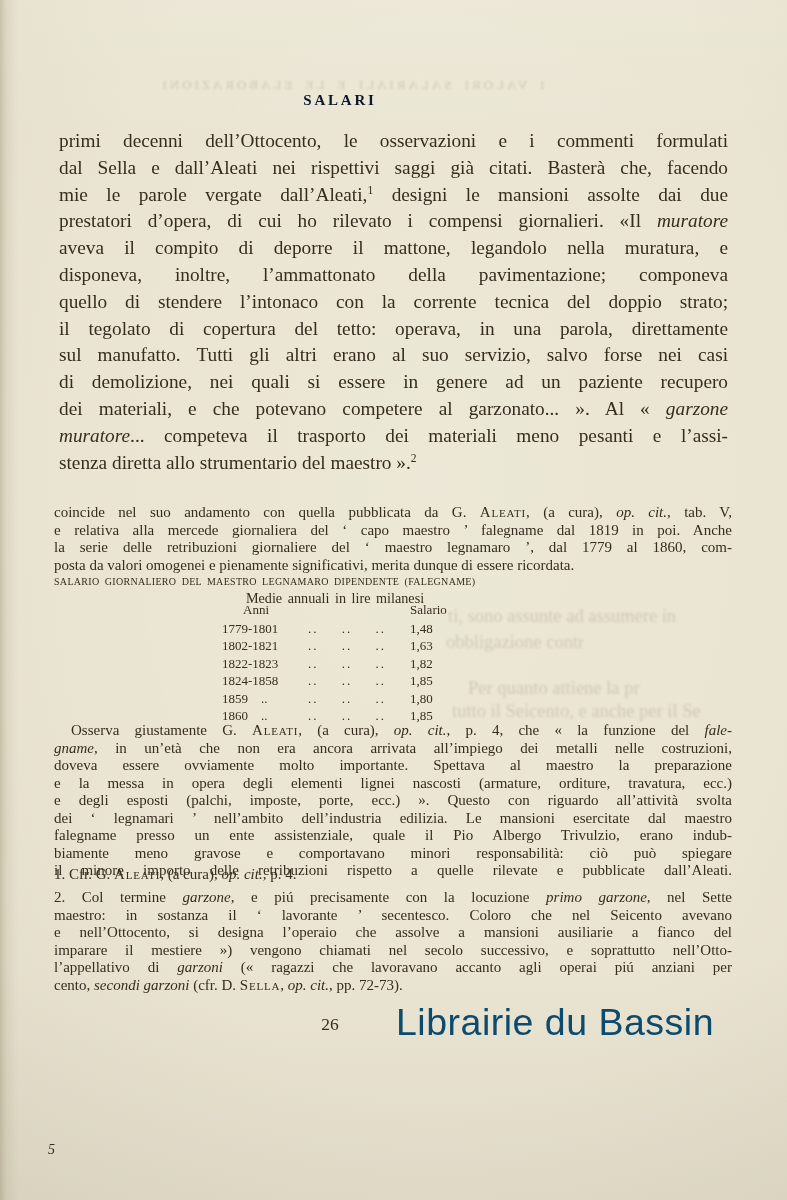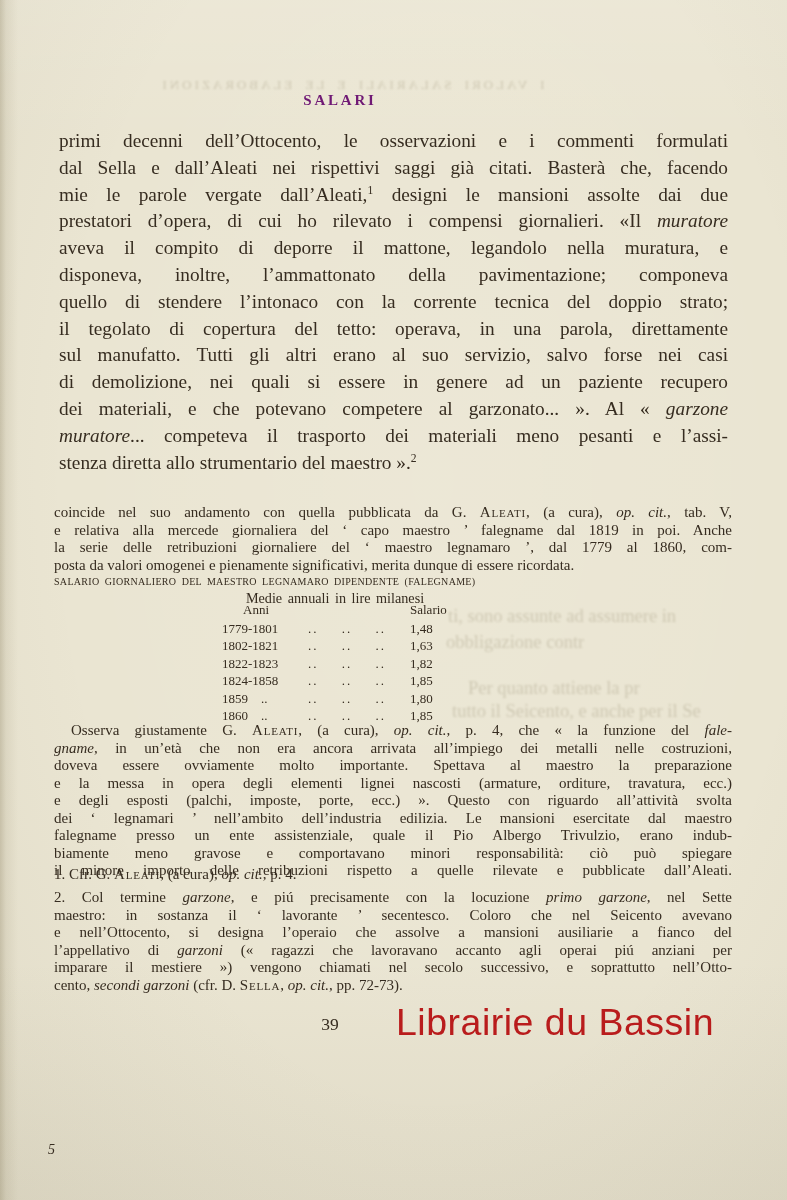--- a/index.html
+++ b/index.html
@@ -27,21 +27,21 @@
     white-space:nowrap;
   }
   .ghost-line{
     font-size:18.5px;color:#8d8366;opacity:.30;filter:blur(1.3px);
     white-space:nowrap;
   }
   
   .running-head{
     left:0;top:92px;width:680px;text-align:center;
     font-size:15px;letter-spacing:2.8px;font-weight:bold;
-    color:#701a75;
+    color:#0f172a;
   }
   
   .main-par{
     left:59px;top:128px;width:669px;
     font-size:19.3px;line-height:26.8px;
   }
   .jl{text-align:justify;text-align-last:justify;}
   .nl{text-align:left;}
   .line{height:inherit;white-space:normal;overflow:visible;}
   sup{font-size:60%;line-height:0;vertical-align:super;letter-spacing:0;}
@@ -175,20 +175,20 @@
 </div>
 
 <div class="abs small-block fn1-block">
   <div class="line nl">1. Cfr. G. <span class="sc">Aleati</span>, (a cura), <i>op. cit.</i>, p. 4.</div>
 </div>
 
 <div class="abs small-block fn2-block">
   <div class="line jl">2. Col termine <i>garzone</i>, e piú precisamente con la locuzione <i>primo garzone</i>, nel Sette</div>
   <div class="line jl">maestro: in sostanza il ‘ lavorante ’ secentesco. Coloro che nel Seicento avevano</div>
   <div class="line jl">e nell’Ottocento, si designa l’operaio che assolve a mansioni ausiliarie a fianco del</div>
+  <div class="line jl">imparare il mestiere ») vengono chiamati nel secolo successivo, e soprattutto nell’Otto-</div>
   <div class="line jl">l’appellativo di <i>garzoni</i> (« ragazzi che lavoravano accanto agli operai piú anziani per</div>
-  <div class="line jl">imparare il mestiere ») vengono chiamati nel secolo successivo, e soprattutto nell’Otto-</div>
   <div class="line nl">cento, <i>secondi garzoni</i> (cfr. D. <span class="sc">Sella</span>, <i>op. cit.</i>, pp. 72-73).</div>
 </div>
 
-<div class="abs page-number">39</div>
-<div class="abs watermark" style="color: #b91c1c;">Librairie du Bassin</div>
+<div class="abs page-number">26</div>
+<div class="abs watermark" style="color: #0c4a6e;">Librairie du Bassin</div>
 <div class="abs signature-mark">5</div>
 
 </body></html>

